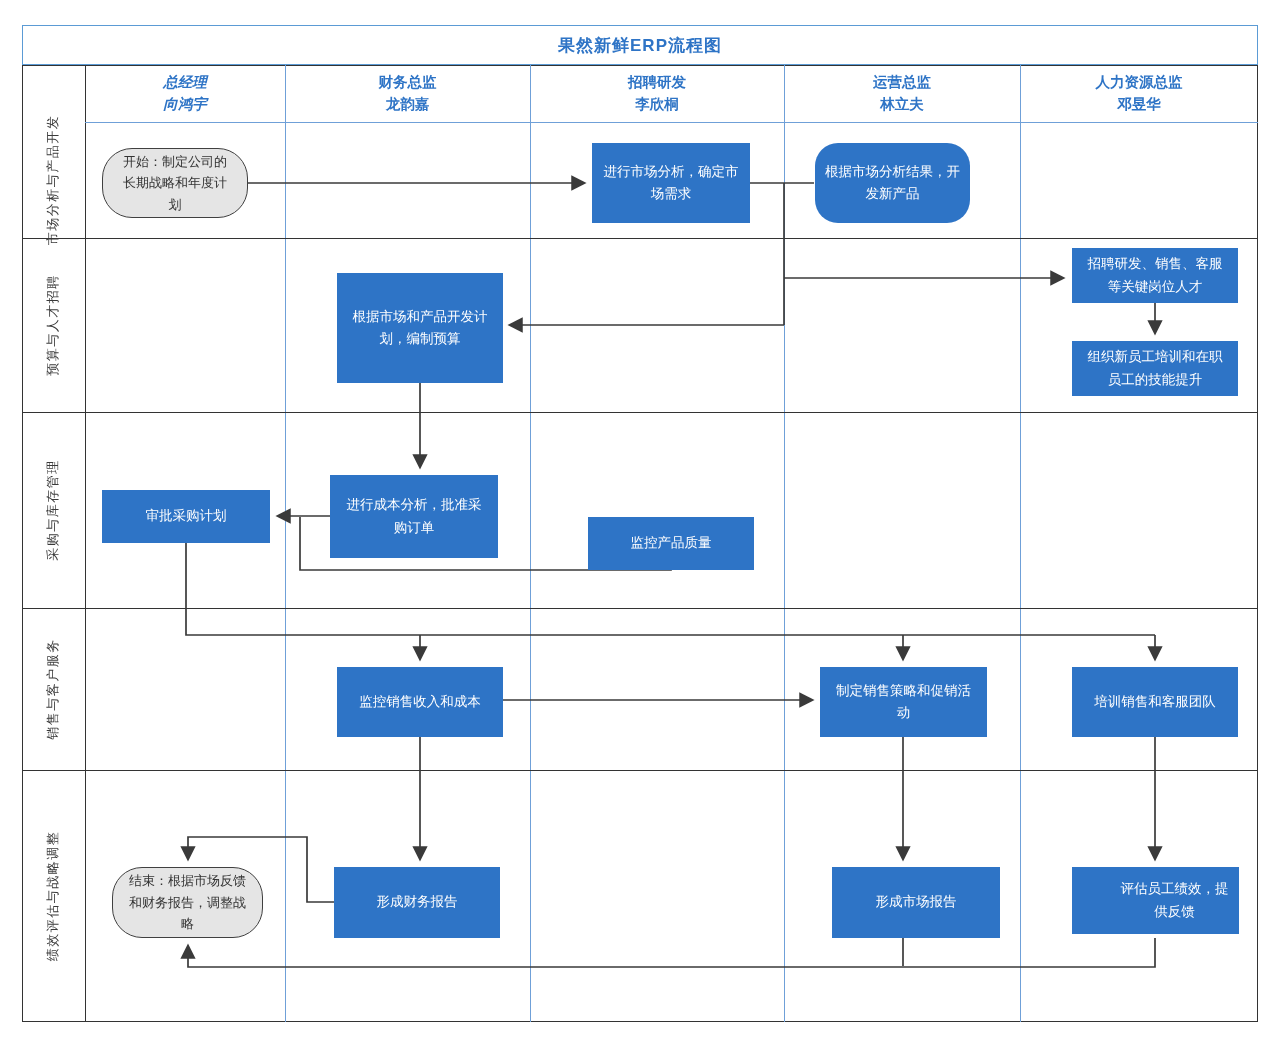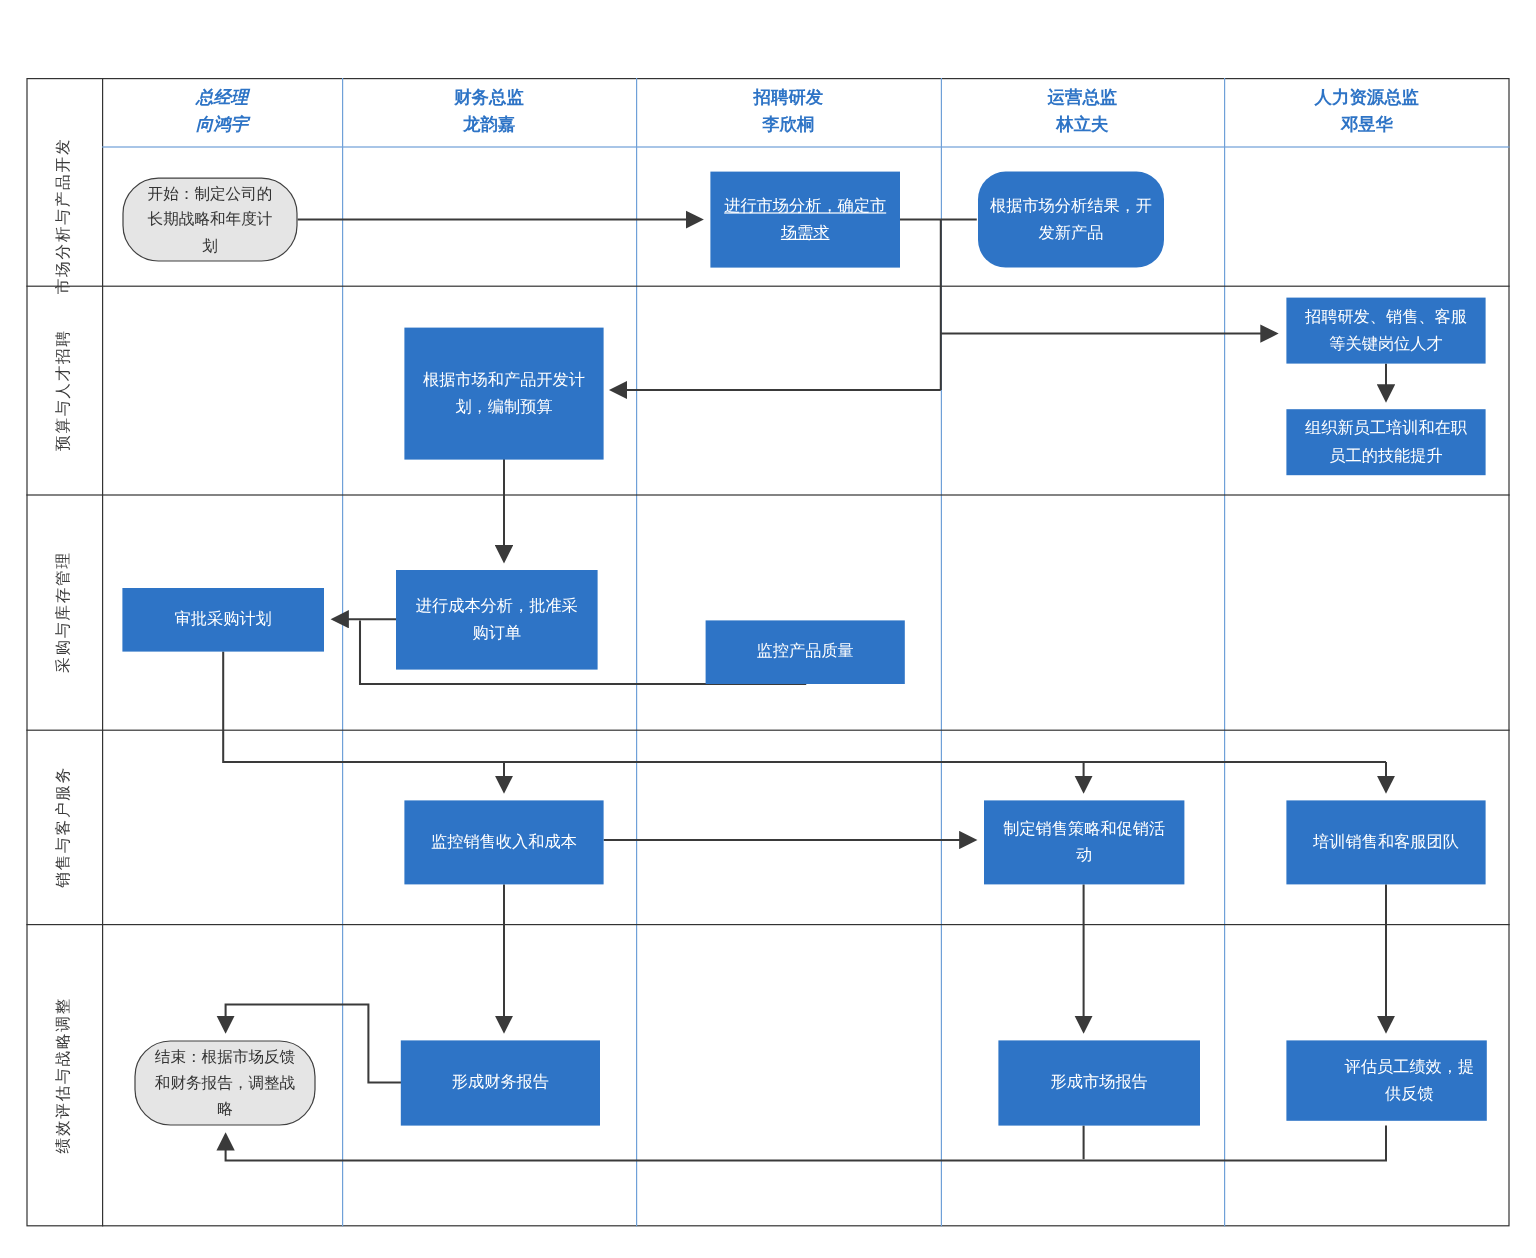--- a/index.html
+++ b/index.html
@@ -36,20 +36,21 @@
   }
   .node.process{background:var(--process,#2E74C6);color:#ffffff;}
   .node.terminator{background:#e5e5e5;color:#333333;border:1.7px solid #404040;border-radius:30px;font-size:13px;padding:16px 14px;}
   svg.wires{position:absolute;left:0;top:0;pointer-events:none;}
 </style>
 </head>
 <body>
 
 <div class="canvas">
 
+  <div class="title-cell">果然新鲜ERP流程图</div>
   <div class="body-frame"></div>
   <div class="label-col-line"></div>
   <div class="col-line" style="left:285px"></div>
   <div class="col-line" style="left:530px"></div>
   <div class="col-line" style="left:784px"></div>
   <div class="col-line" style="left:1020px"></div>
   <div class="hdr-bottom"></div>
   <div class="lane-line" style="top:238px"></div>
   <div class="lane-line" style="top:412px"></div>
   <div class="lane-line" style="top:608px"></div>
@@ -110,21 +111,21 @@
       <path d="M903,737 V859" marker-end="url(#arw)"></path>
       <path d="M1155,737 V859" marker-end="url(#arw)"></path>
       <path d="M337,902 H307 V837 H188 V859" marker-end="url(#arw)"></path>
       <path d="M903,938 V966"></path>
       <path d="M1155,938 V967 H188 V946" marker-end="url(#arw)"></path>
     </g>
   </svg>
 
   <div id="nodes">
       <div class="node terminator" style="left: 102px; top: 148px; width: 146px; height: 70px;">开始：制定公司的长期战略和年度计划</div>
-      <div class="node process" style="left: 592px; top: 143px; width: 158px; height: 80px; text-decoration: underline;">进行市场分析，确定市场需求</div>
+      <div class="node process" style="left: 592px; top: 143px; width: 158px; height: 80px;">进行市场分析，确定市场需求</div>
       <div class="node process" style="left: 815px; top: 143px; width: 155px; height: 80px; border-radius: 23px;">根据市场分析结果，开发新产品</div>
       <div class="node process" style="left: 337px; top: 273px; width: 166px; height: 110px;">根据市场和产品开发计划，编制预算</div>
       <div class="node process" style="left: 1072px; top: 248px; width: 166px; height: 55px;">招聘研发、销售、客服等关键岗位人才</div>
       <div class="node process" style="left: 1072px; top: 341px; width: 166px; height: 55px;">组织新员工培训和在职员工的技能提升</div>
       <div class="node process" style="left: 102px; top: 490px; width: 168px; height: 53px;">审批采购计划</div>
       <div class="node process" style="left: 330px; top: 475px; width: 168px; height: 83px;">进行成本分析，批准采购订单</div>
       <div class="node process" style="left: 588px; top: 517px; width: 166px; height: 53px;">监控产品质量</div>
       <div class="node process" style="left: 337px; top: 667px; width: 166px; height: 70px;">监控销售收入和成本</div>
       <div class="node process" style="left: 820px; top: 667px; width: 167px; height: 70px;">制定销售策略和促销活动</div>
       <div class="node process" style="left: 1072px; top: 667px; width: 166px; height: 70px;">培训销售和客服团队</div>

